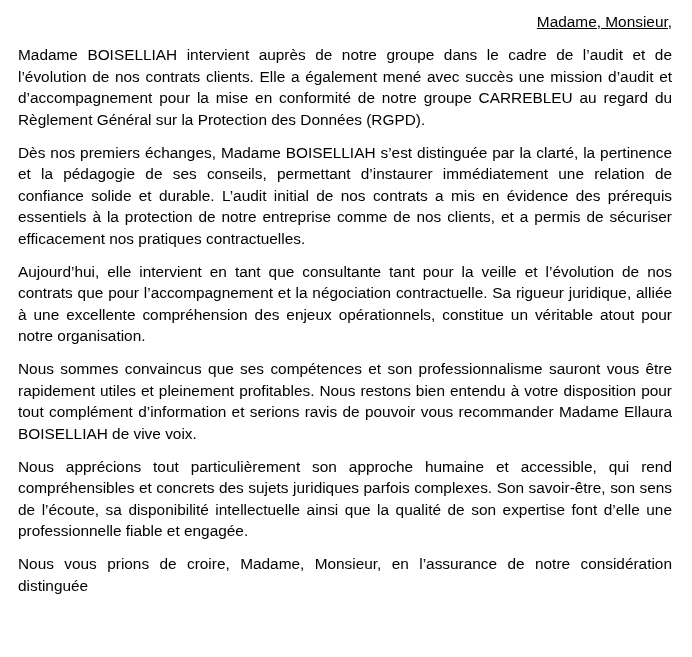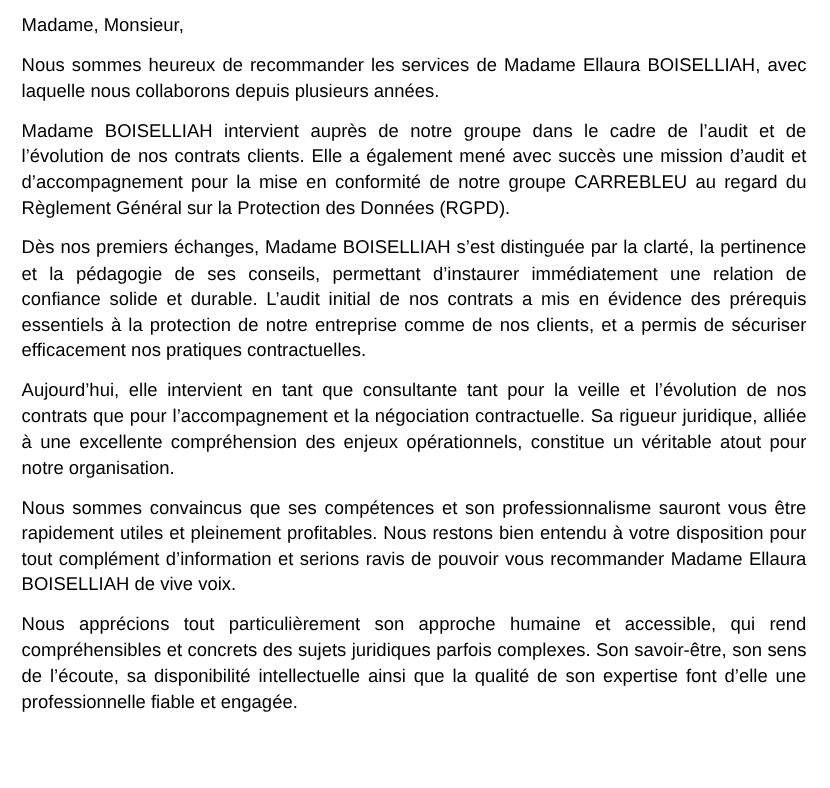--- a/index.html
+++ b/index.html
@@ -24,27 +24,28 @@
   .letter-page p {
     margin: 0 0 11.5px 0;
     font-size: 15.4px;
     line-height: 21.5px;
     text-align: justify;
     text-justify: inter-word;
     letter-spacing: 0;
     word-spacing: normal;
   }
   .letter-page p.salutation {
-    text-align: left;
+    text-align: right;
+    text-decoration: underline;
   }
 </style>
 </head>
 <body>
 
 <div class="letter-page">
   <p class="salutation">Madame, Monsieur,</p>
-  <p>Nous sommes heureux de recommander les services de Madame Ellaura BOISELLIAH, avec laquelle nous collaborons depuis plusieurs années.</p>
   <p>Madame BOISELLIAH intervient auprès de notre groupe dans le cadre de l’audit et de l’évolution de nos contrats clients. Elle a également mené avec succès une mission d’audit et d’accompagnement pour la mise en conformité de notre groupe CARREBLEU au regard du Règlement Général sur la Protection des Données (RGPD).</p>
   <p>Dès nos premiers échanges, Madame BOISELLIAH s’est distinguée par la clarté, la pertinence et la pédagogie de ses conseils, permettant d’instaurer immédiatement une relation de confiance solide et durable. L’audit initial de nos contrats a mis en évidence des prérequis essentiels à la protection de notre entreprise comme de nos clients, et a permis de sécuriser efficacement nos pratiques contractuelles.</p>
   <p>Aujourd’hui, elle intervient en tant que consultante tant pour la veille et l’évolution de nos contrats que pour l’accompagnement et la négociation contractuelle. Sa rigueur juridique, alliée à une excellente compréhension des enjeux opérationnels, constitue un véritable atout pour notre organisation.</p>
   <p>Nous sommes convaincus que ses compétences et son professionnalisme sauront vous être rapidement utiles et pleinement profitables. Nous restons bien entendu à votre disposition pour tout complément d’information et serions ravis de pouvoir vous recommander Madame Ellaura BOISELLIAH de vive voix.</p>
   <p>Nous apprécions tout particulièrement son approche humaine et accessible, qui rend compréhensibles et concrets des sujets juridiques parfois complexes. Son savoir-être, son sens de l’écoute, sa disponibilité intellectuelle ainsi que la qualité de son expertise font d’elle une professionnelle fiable et engagée.</p>
+  <p>Nous vous prions de croire, Madame, Monsieur, en l’assurance de notre considération distinguée</p>
 </div>
 
 </body></html>

